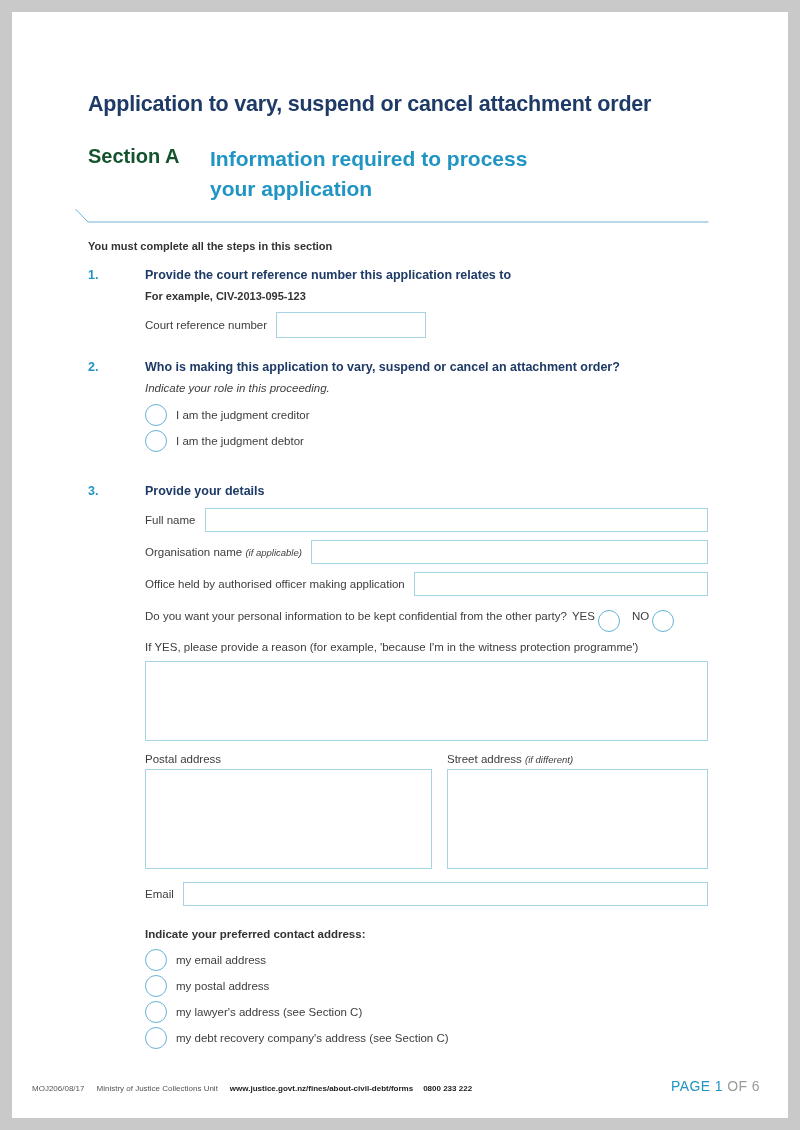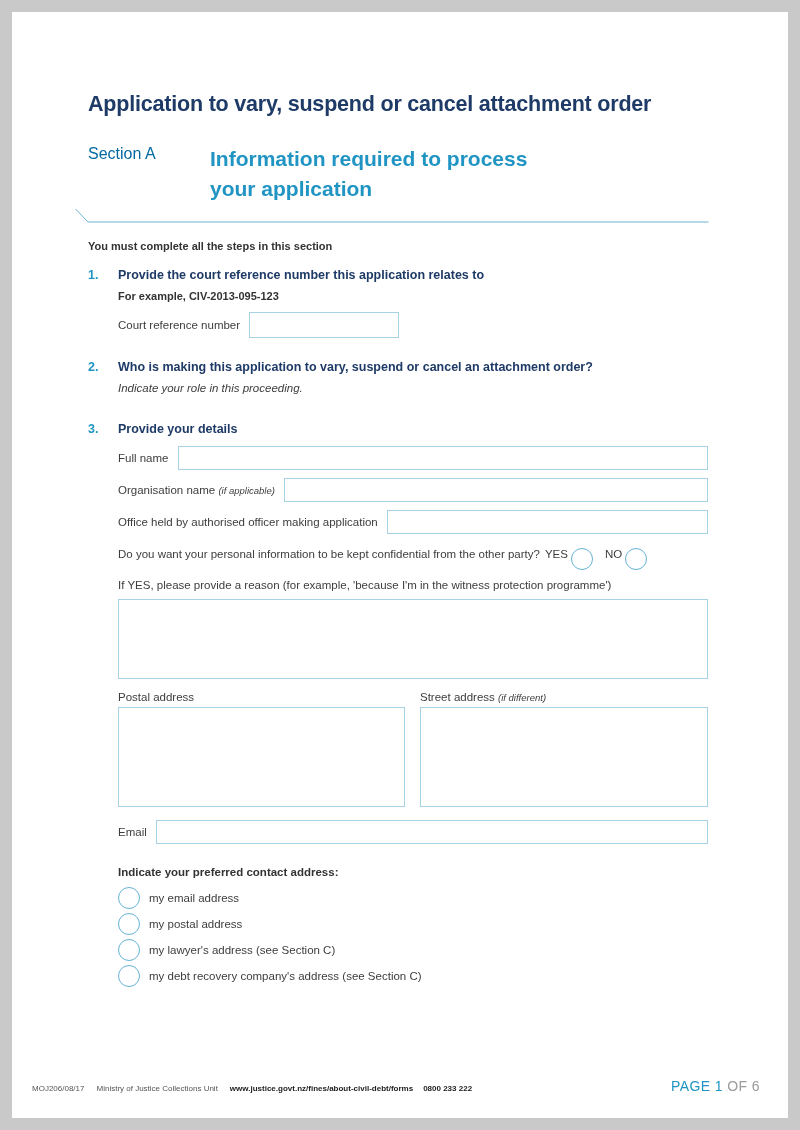--- a/index.html
+++ b/index.html
@@ -4,33 +4,33 @@
 <style>
   * { margin:0; padding:0; box-sizing:border-box; }
   html,body { width:800px; height:1130px; }
   body { font-family:"Liberation Sans", sans-serif; background:#c9c9c9; }
   .frame { width:800px; height:1130px; padding:12px; background:#c9c9c9; }
   .page { position:relative; width:100%; height:100%; background:#ffffff; padding:80px 80px 0 76px; overflow:hidden; }
 
   .form-title { font-size:21.5px; font-weight:bold; color:#1e3a66; letter-spacing:-0.2px; white-space:nowrap; }
 
   .section-head { display:flex; margin-top:27px; align-items:flex-start; }
-  .section-label { width:122px; flex:none; font-size:16px; color:#0369a1; font-weight:normal; padding-top:1px; }
+  .section-label { width:122px; flex:none; font-size:20px; color:#14532d; font-weight:bold; padding-top:1px; }
   .section-title { font-size:21px; font-weight:bold; color:#2095c3; line-height:1.43; }
 
   .divider { display:block; margin:4px 0 0 -13px; }
 
   .intro { margin-top:16px; font-size:11px; font-weight:bold; color:#333; }
 
   .q { display:flex; }
   .q1 { margin-top:16px; }
   .q2 { margin-top:22px; }
   .q3 { margin-top:28px; }
   .qnum { width:30px; flex:none; font-size:12.5px; font-weight:bold; color:#2095c3; }
-  .qbody { flex:1; min-width:0; }
+  .qbody { flex:1; min-width:0;margin-left:27px; }
   .qhead { font-size:12.5px; font-weight:bold; color:#1e3a66; }
 
   .example { margin-top:8px; font-size:11px; font-weight:bold; color:#333; }
   .plain { font-size:11.5px; color:#3d3d3d; }
   .note { font-size:9.5px; font-style:italic; color:#3d3d3d; }
 
   .row { display:flex; align-items:center; }
   .label { font-size:11.5px; color:#3d3d3d; margin-right:9px; white-space:nowrap;text-align:right; }
   .box-input { border:1px solid #a7d2e3; background:#fff; height:24px; font-size:12px; color:#333; padding:0 6px; outline:none; font-family:"Liberation Sans", sans-serif; }
   .tall { height:26px; }
@@ -103,20 +103,30 @@
           <input class="box-input tall" style="width: 150px;">
         </div>
       </div>
     </div>
 
     <div class="q q2">
       <div class="qnum">2.</div>
       <div class="qbody">
         <div class="qhead">Who is making this application to vary, suspend or cancel an attachment order?</div>
         <div class="plain" style="margin-top:8px;font-style:italic;">Indicate your role in this proceeding.</div>
+        <div style="margin-top:10px;">
+          <div class="radio-row">
+            <div class="radio"></div>
+            <span class="radio-label">I am the judgment creditor</span>
+          </div>
+          <div class="radio-row">
+            <div class="radio"></div>
+            <span class="radio-label">I am the judgment debtor</span>
+          </div>
+        </div>
       </div>
     </div>
 
     <div class="q q3">
       <div class="qnum">3.</div>
       <div class="qbody">
         <div class="qhead">Provide your details</div>
 
         <div class="row" style="margin-top:10px;">
           <span class="label">Full name</span>

